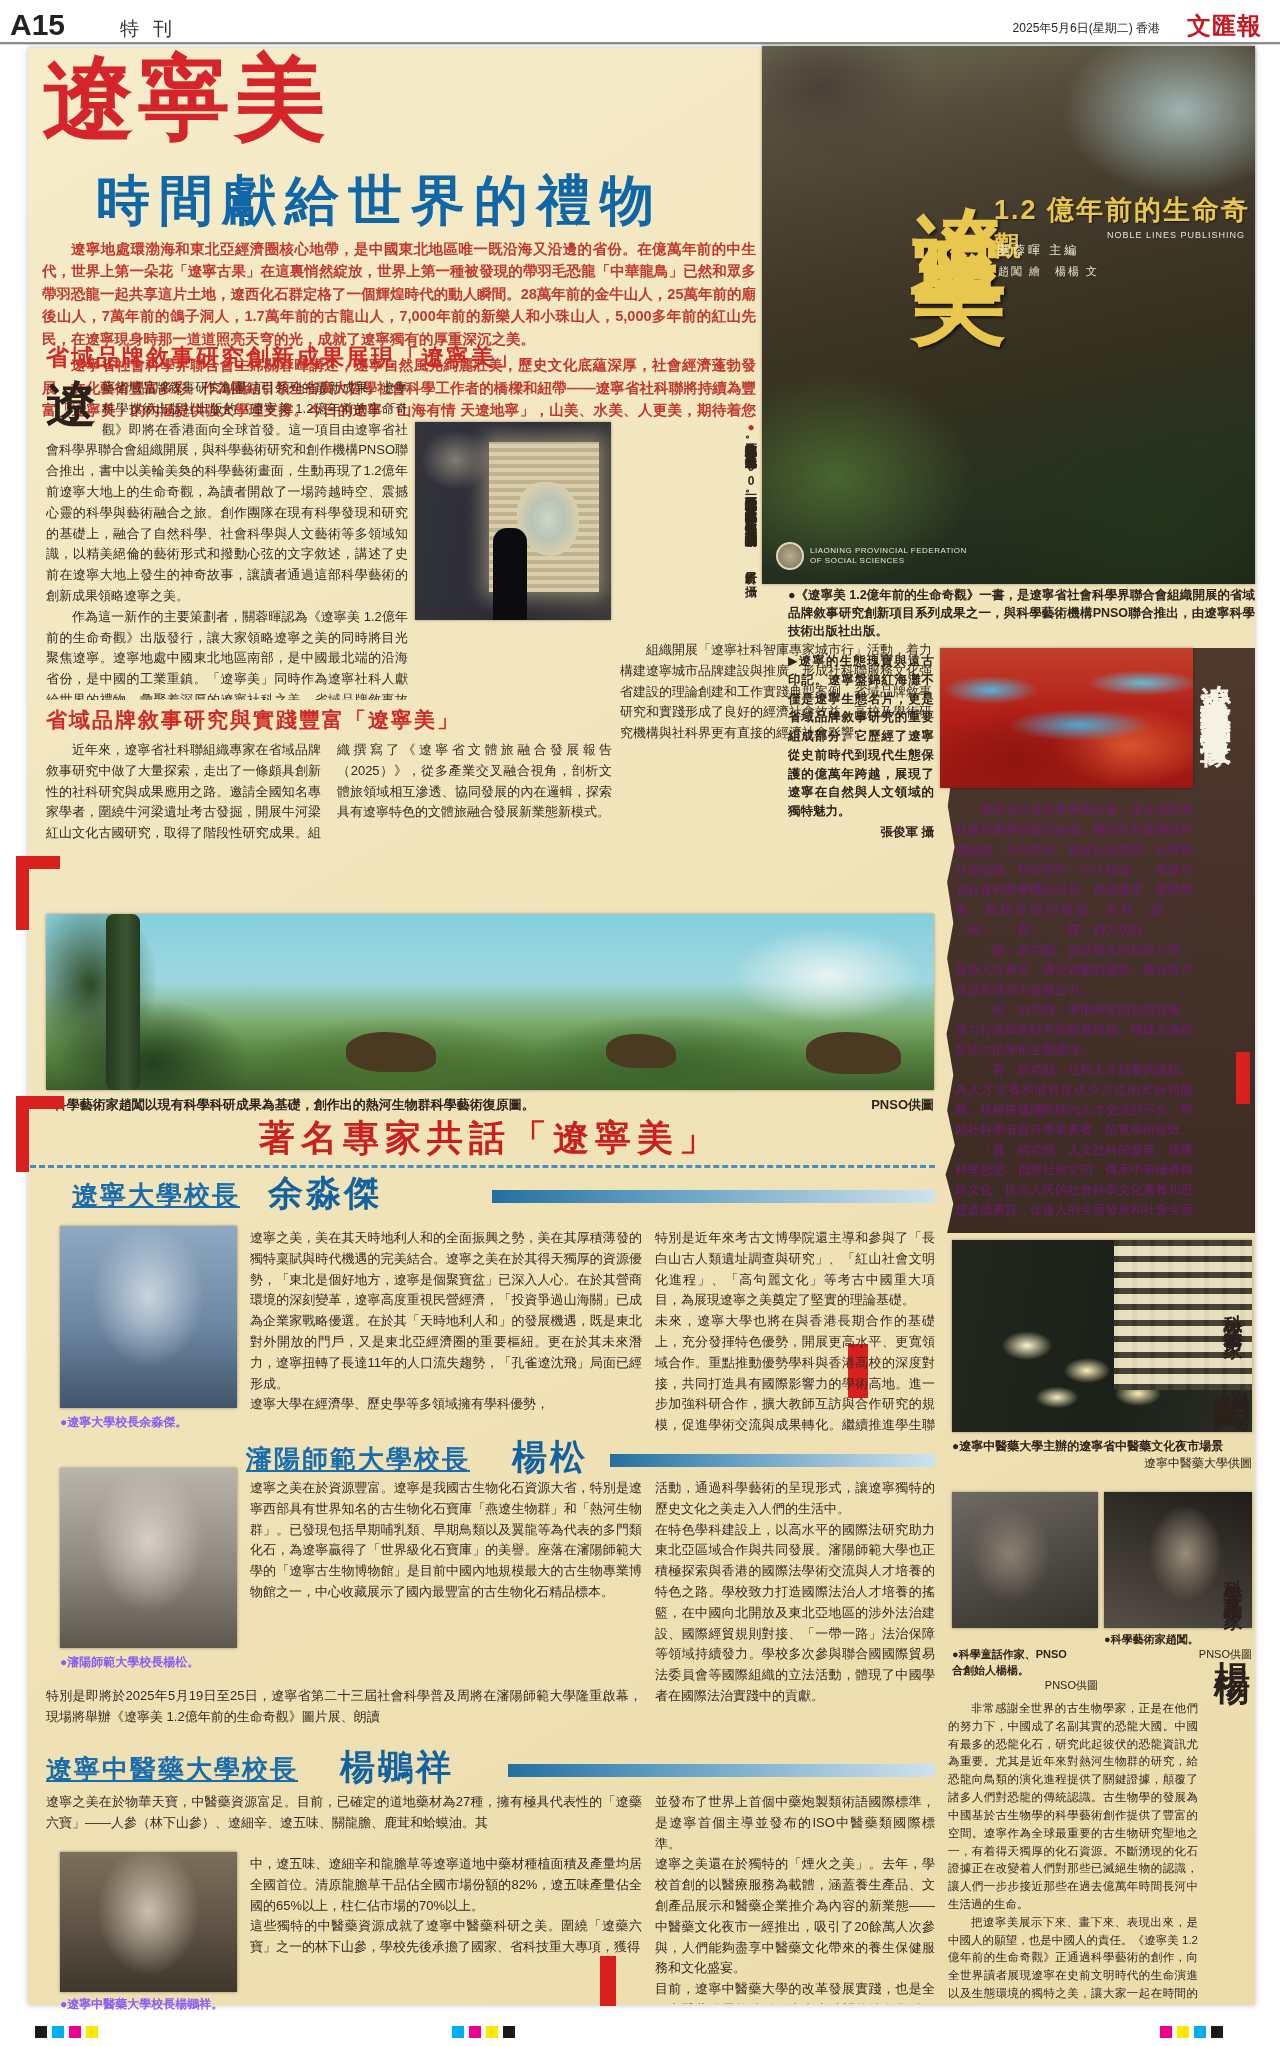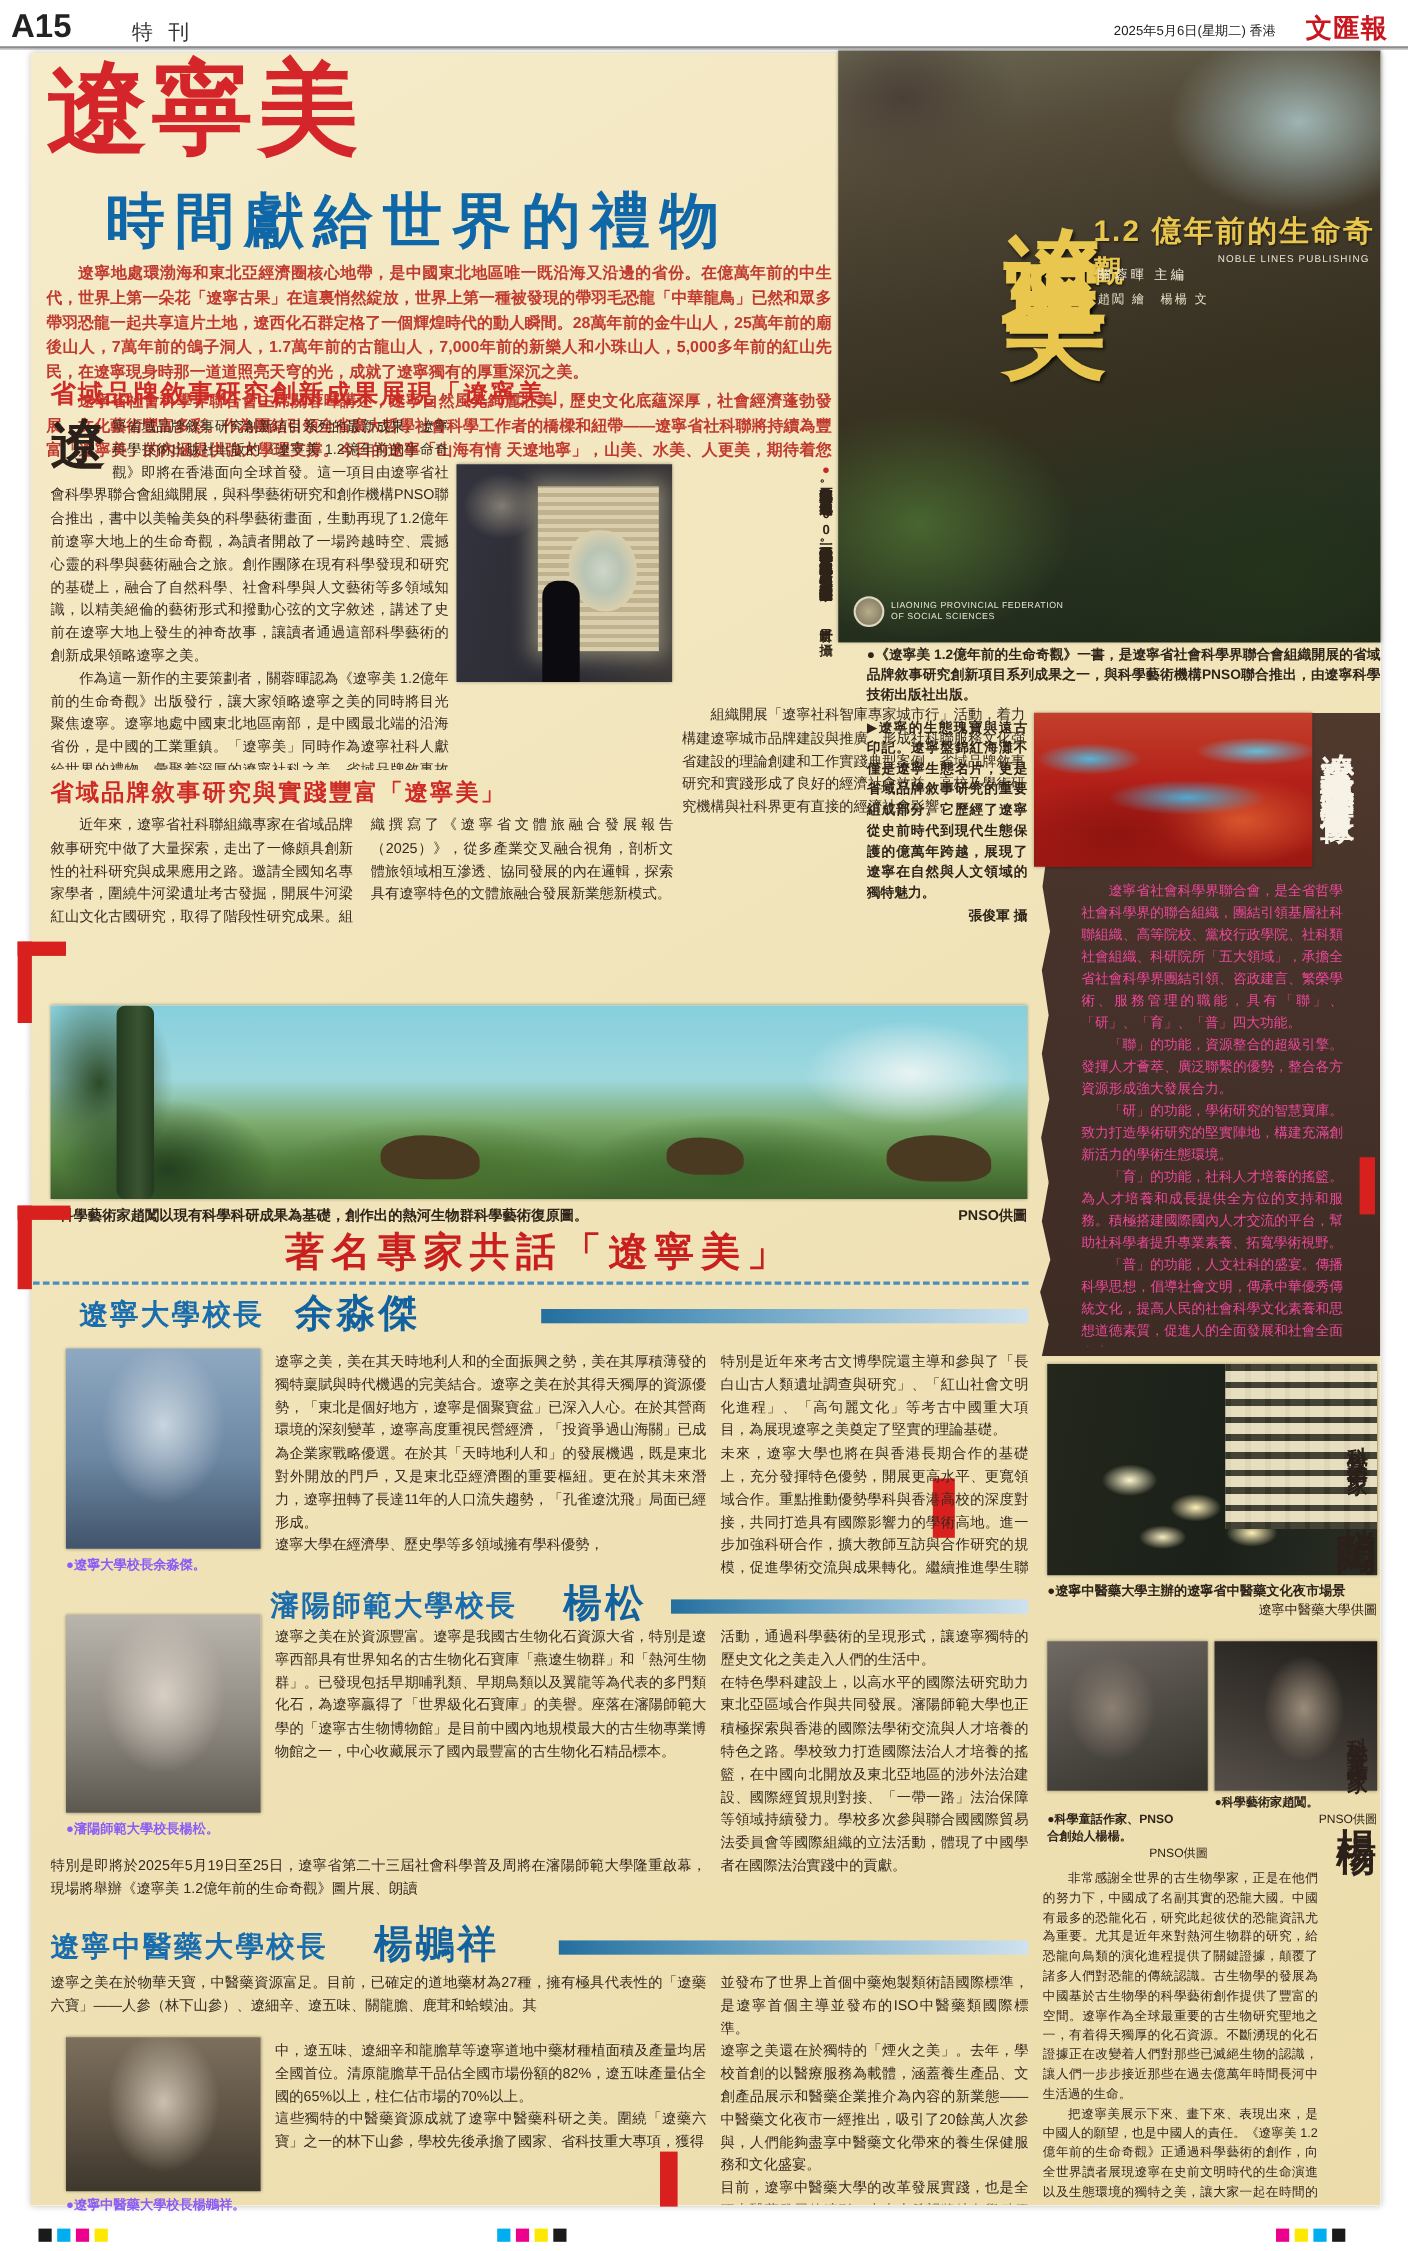--- a/index.html
+++ b/index.html
@@ -81,22 +81,22 @@
      color:#2f2419;line-height:1.5;text-align:justify;overflow:hidden;}
   #cap-beach .crd{text-align:right;margin-top:2px;}
   .red-mark{color:#c42a24;}
   
   #sko-panel{left:944px;top:648px;width:311px;height:585px;
      background:linear-gradient(185deg,#50392d 0%,#46322a 40%,#3d2c24 100%);
      clip-path:polygon(2.5% 0,100% 0,100% 100%,1% 100%,3% 95%,.5% 90%,3.5% 85%,1% 79%,3% 73%,.8% 66%,
        3.2% 60%,1% 53%,3% 47%,1% 40%,3.4% 34%,1.2% 27%,3% 20%,1% 13%,2.8% 7%);}
   #sko-vtitle{left:1200px;top:660px;height:566px;writing-mode:vertical-rl;text-orientation:upright;
      font-size:31px;font-weight:bold;color:#f7f2e6;letter-spacing:4px;line-height:1;overflow:hidden;}
-  #sko-text{left:955px;top:800px;width:238px;height:424px;font-size:12.5px;color:#ec4899;
-     line-height:1.6;text-align:justify;overflow:hidden;margin-left:28px;}
+  #sko-text{left:955px;top:800px;width:238px;height:424px;font-size:12.5px;color:#701a75;
+     line-height:1.6;text-align:justify;overflow:hidden;}
   #sko-text p{margin:0;text-indent:2em;}
   
   #night-photo{left:952px;top:1240px;width:300px;height:192px;background:
      radial-gradient(28px 16px at 25% 55%,#fdf6cf 0%,rgba(253,246,207,0) 90%),
      radial-gradient(26px 14px at 45% 68%,#fdf0b8 0%,rgba(253,240,184,0) 90%),
      radial-gradient(26px 14px at 62% 80%,#fdf0b8 0%,rgba(253,240,184,0) 90%),
      radial-gradient(24px 12px at 35% 82%,#f7ecc0 0%,rgba(247,236,192,0) 90%),
      linear-gradient(100deg,#23271c 0%,#1b2019 55%,#2a2e24 100%);}
   #night-photo .bld{position:absolute;right:0;top:0;width:46%;height:78%;
      background:
@@ -140,21 +140,21 @@
      linear-gradient(180deg,#86cfdd 0%,#9ed8de 38%,#7fae72 60%,#55833f 80%,#3d5e2c 100%);}
   #panorama .trunk{position:absolute;left:60px;top:0;width:34px;height:100%;
      background:linear-gradient(90deg,#243a20,#3a5430 60%,#243a20);border-radius:8px;}
   #panorama .dino{position:absolute;background:#4a3a22;border-radius:60% 80% 40% 60%;}
   #cap-pan{left:46px;top:1096px;width:888px;font-size:13px;font-weight:bold;color:#2f2419;display:flex;justify-content:space-between;}
   
   #feat-title{left:0;top:1114px;width:980px;text-align:center;font-size:36px;font-weight:bold;
      color:#c9201f;letter-spacing:6px;font-family:"DejaVu Serif",serif;}
   #dash-line{left:30px;top:1165px;width:905px;border-top:3px dashed #4a8ec0;}
   
-  .ex-role{font-size:26px;font-weight:bold;color:#1a6dad;letter-spacing:2px;white-space:nowrap;}
+  .ex-role{font-size:26px;font-weight:bold;color:#1a6dad;letter-spacing:2px;white-space:nowrap;text-decoration:underline;}
   .ex-name{font-size:35px;font-weight:bold;color:#12629f;letter-spacing:3px;white-space:nowrap;
      font-family:"DejaVu Serif",serif;}
   .ex-bar{height:13px;background:linear-gradient(90deg,#246f9f 0%,#5e9cc0 35%,#cfe2ee 100%);}
   .portrait{box-shadow:0 0 3px rgba(0,0,0,.4);}
   #pt1{left:60px;top:1226px;width:177px;height:182px;background:
       radial-gradient(70px 90px at 50% 38%,#c9d4de 0%,rgba(201,212,222,0) 80%),
       linear-gradient(180deg,#8fa9c2 0%,#6c87a2 55%,#41546b 100%);}
   #pt2{left:60px;top:1468px;width:177px;height:180px;background:
       radial-gradient(70px 90px at 50% 40%,#d8cfc4 0%,rgba(216,207,196,0) 80%),
       linear-gradient(180deg,#b9b4ac 0%,#8d8880 55%,#5c5850 100%);}

